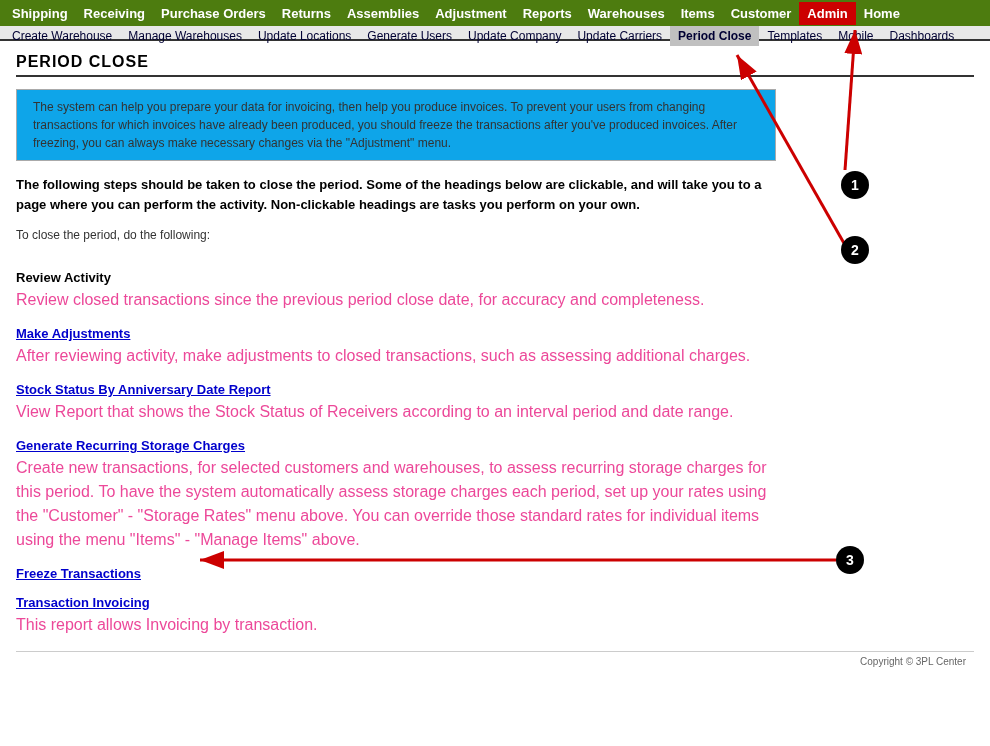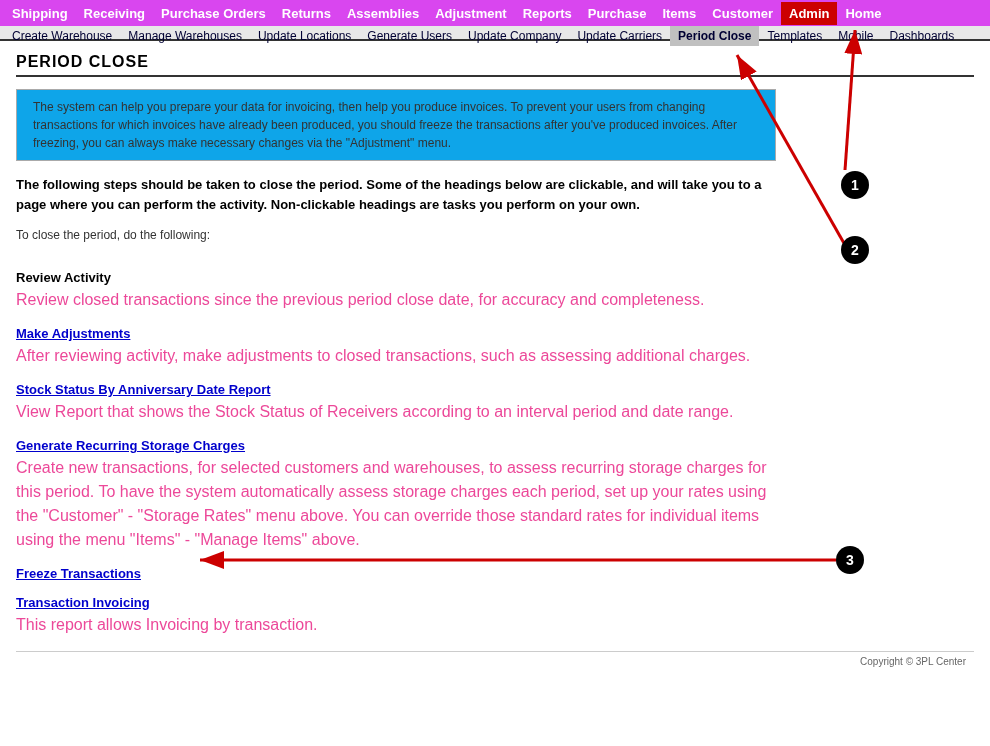--- a/index.html
+++ b/index.html
@@ -1,20 +1,20 @@
 <!DOCTYPE html>
 <html><head>
   <meta charset="utf-8">
   <style>
     * { margin: 0; padding: 0; box-sizing: border-box; }
     body { font-family: Arial, sans-serif; font-size: 13px; background: #fff; width: 990px; }
 
     
     .top-nav {
-      background: #d946ef;
+      background: #4d7c0f;
       display: flex;
       align-items: center;
       padding: 0 4px;
       height: 26px;
     }
     .top-nav a {
       color: #fff;
       text-decoration: none;
       font-size: 13px;
       font-weight: bold;
@@ -137,21 +137,21 @@
 
   <nav class="top-nav">
 
   <a href="#">Shipping</a>
       <a href="#">Receiving</a>
       <a href="#">Purchase Orders</a>
       <a href="#">Returns</a>
       <a href="#">Assemblies</a>
       <a href="#">Adjustment</a>
       <a href="#">Reports</a>
-      <a href="#">Purchase</a>
+      <a href="#">Warehouses</a>
       <a href="#">Items</a>
       <a href="#">Customer</a>
       <a href="#" class="active">Admin</a>
       <a href="#">Home</a>
     </nav>
 
   <nav class="sub-nav">
 
   <a href="#">Create Warehouse</a>
       <a href="#">Manage Warehouses</a>

